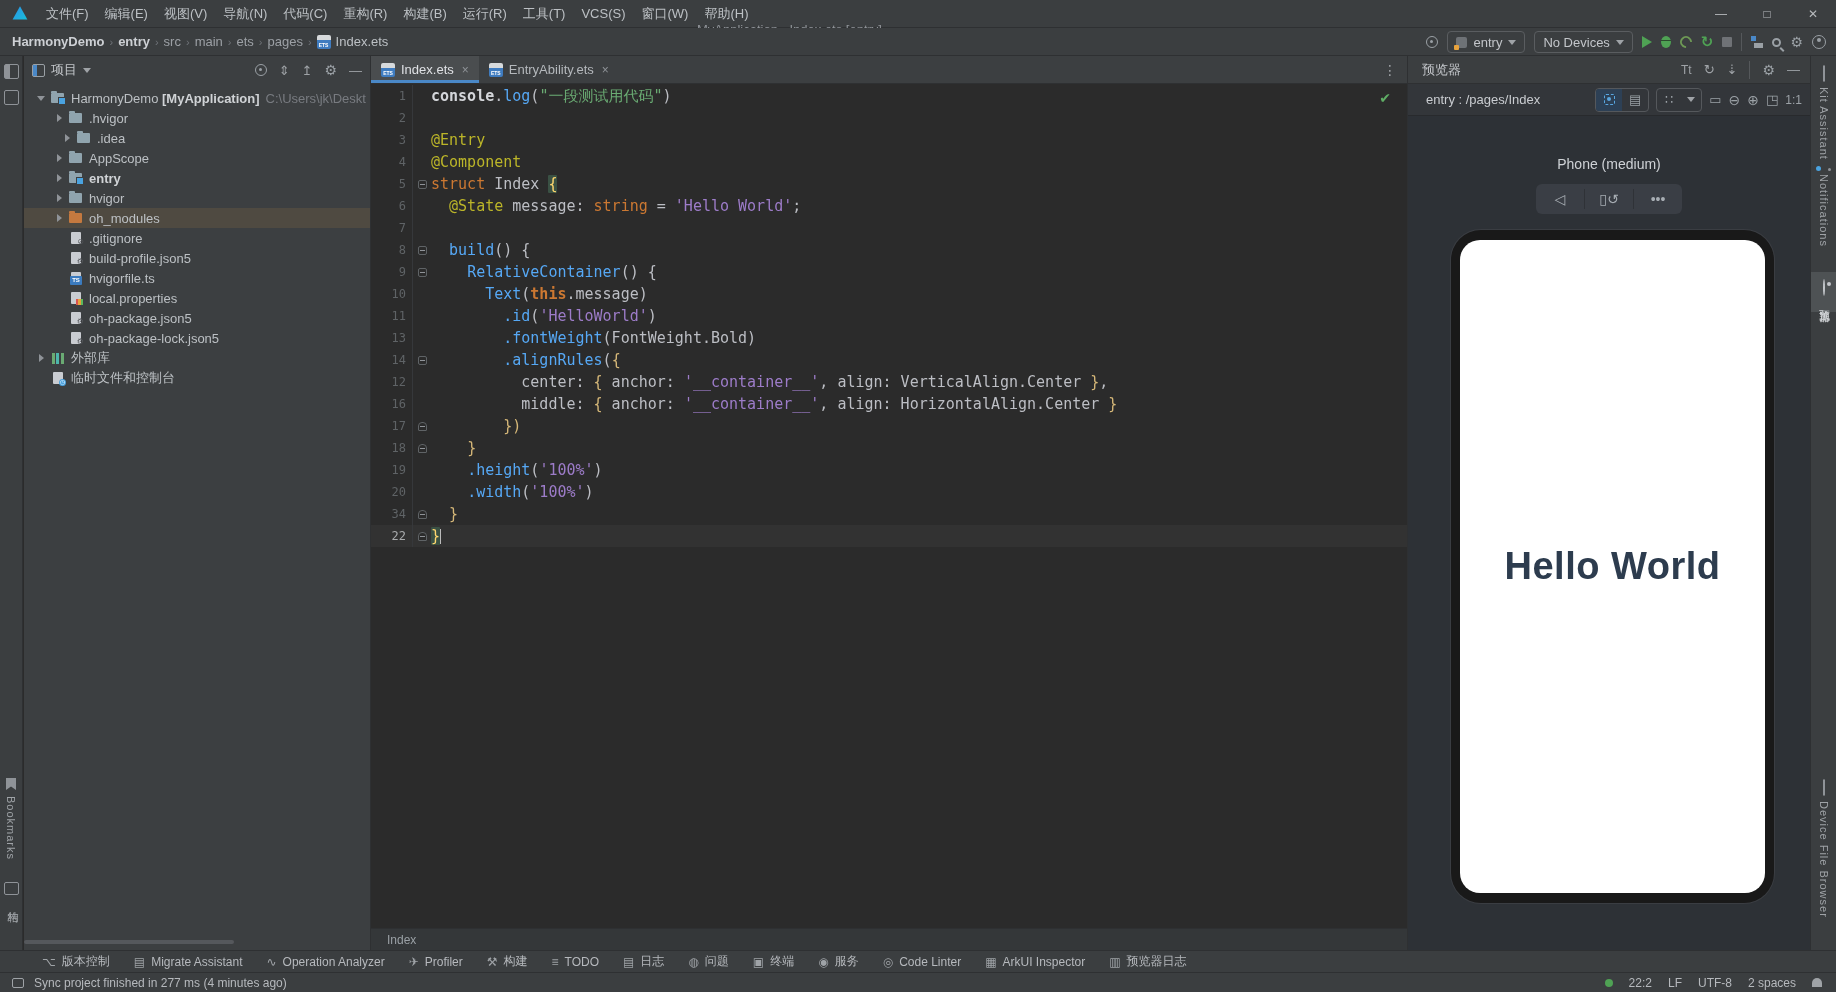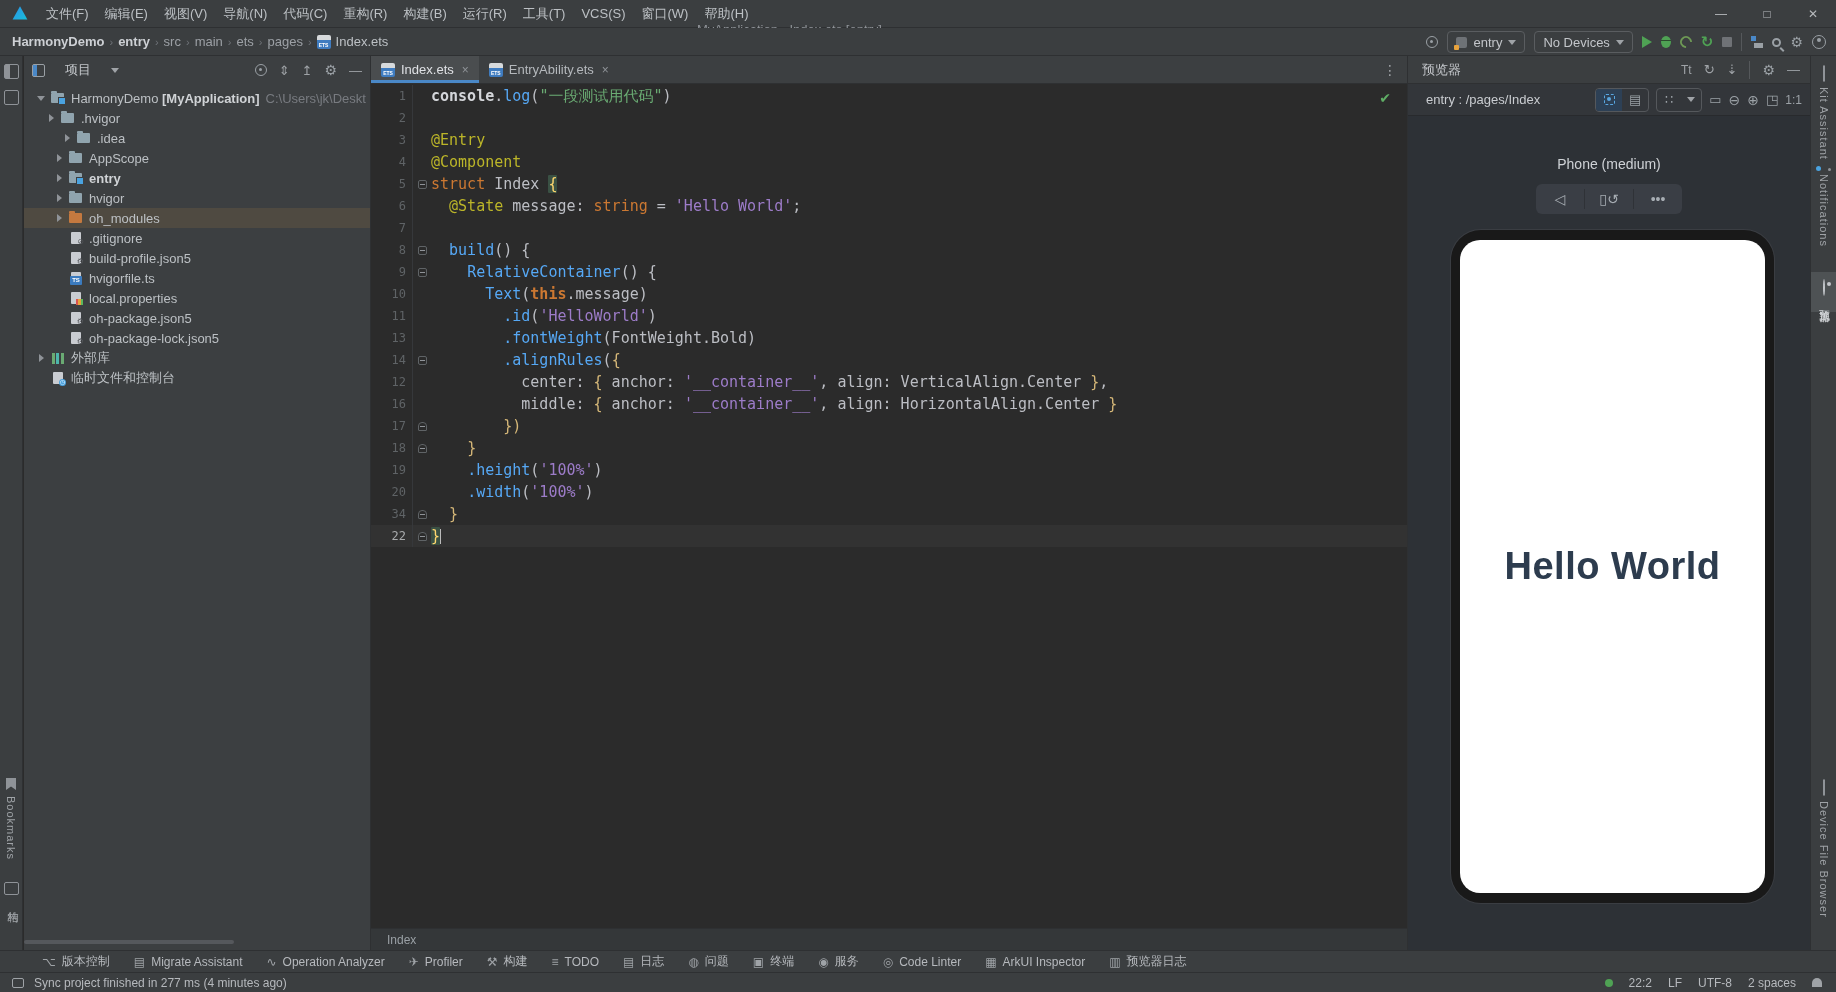--- a/index.html
+++ b/index.html
@@ -60,21 +60,21 @@
   #left-strip { position:absolute; left:0; top:56px; width:23px; height:894px; background:#3b3e40;
     border-right:1px solid #2e3032; }
   .strip-icon { position:absolute; left:4px; width:15px; height:15px; border:1.5px solid #8f9398; border-radius:2px; }
   .strip-icon.fill-half::before { content:""; position:absolute; left:0; top:0; bottom:0; width:5px; background:#8f9398; }
   .vtext { position:absolute; left:5px; writing-mode:vertical-rl; font-size:11px; color:#9fa3a7; letter-spacing:1px; }
   .flag-icon { position:absolute; left:6px; width:10px; height:12px; background:#8f9398;
     clip-path:polygon(0 0,100% 0,100% 100%,50% 70%,0 100%); }
 
   
   #project-panel { position:absolute; left:24px; top:56px; width:346px; height:894px; background:#3c3f41; }
-  #project-header { height:28px; display:flex; align-items:center; padding:0 8px; gap:20px; }
+  #project-header { height:28px; display:flex; align-items:center; padding:0 8px; gap:6px; }
   .pv-icon { width:13px; height:13px; border:1.5px solid #9aa0a5; border-radius:2px; position:relative; }
   .pv-icon::before { content:""; position:absolute; left:0; top:0; bottom:0; width:4px; background:#4a88c7; }
   #project-header .title { color:#c3c6ca; }
   #ph-icons { margin-left:auto; display:flex; align-items:center; gap:12px; color:#9fa3a7; font-size:13px; }
   .tree { position:absolute; left:0; top:32px; right:0; }
   .tree-row { height:20px; display:flex; align-items:center; white-space:nowrap; font-size:13px; color:#bcc0c4; }
   .tree-row.selected { background:#4f4a41; }
   .chev { width:18px; display:flex; justify-content:center; flex:none; }
   .chev .tri { width:0; height:0; }
   .tri.closed { border-top:4px solid transparent; border-bottom:4px solid transparent; border-left:5px solid #8f9398; }
@@ -279,21 +279,21 @@
         <div class="tree-row" style="padding-left: 8px;">
           <span class="chev">
             <span class="tri open"></span>
           </span>
           <span class="ticon badge">
             <span class="fold-folder"></span>
           </span>
           <span><span>HarmonyDemo </span><span class="tbold">[MyApplication]</span></span>
           <span class="tpath">C:\Users\jk\Deskt</span>
         </div>
-        <div class="tree-row" style="padding-left: 18px;">
+        <div class="tree-row" style="padding-left: 26px;">
           <span class="chev">
             <span class="tri closed"></span>
           </span>
           <span class="ticon">
             <span class="fold-folder"></span>
           </span>
           <span>.hvigor</span>
         </div>
         <div class="tree-row" style="padding-left: 34px;">
           <span class="chev">

